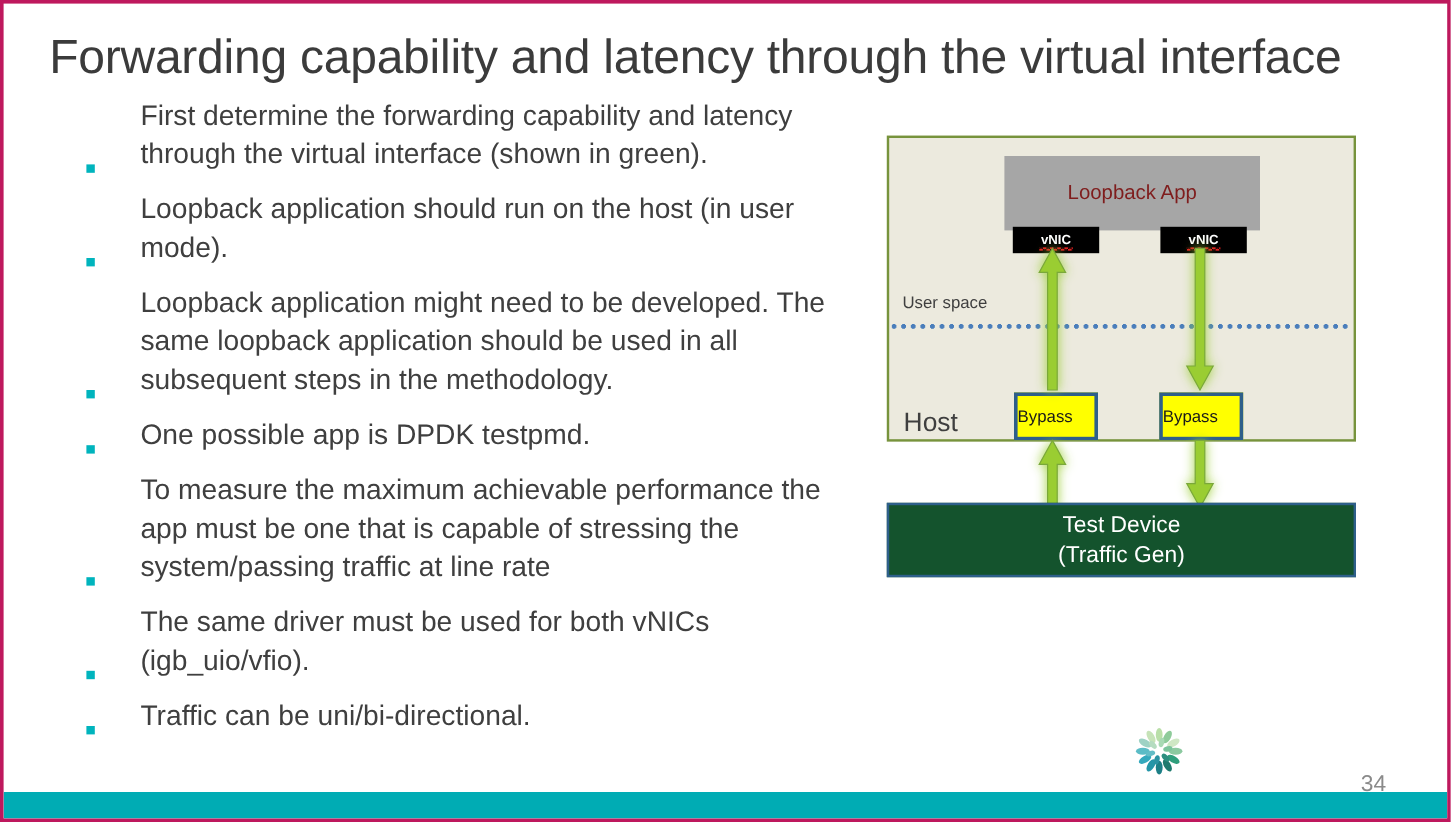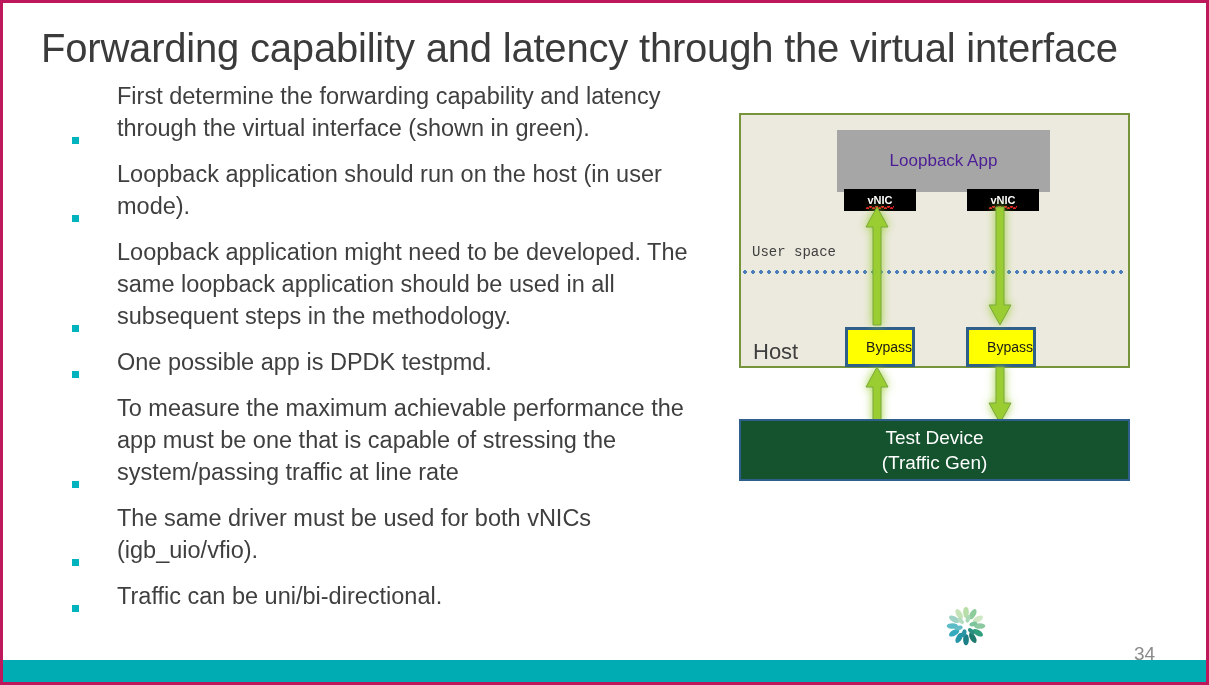--- a/index.html
+++ b/index.html
@@ -84,21 +84,21 @@
     border: 2px solid #77933c;
     box-sizing: border-box;
   }
   #loopback-app {
     position: absolute;
     left: 96px;
     top: 15px;
     width: 213px;
     height: 62px;
     background: #a6a6a6;
-    color: #4c1d95;
+    color: #7f1d1d;
     font-size: 17px;
     display: flex;
     align-items: center;
     justify-content: center;
   }
   .vnic {
     position: absolute;
     top: 74px;
     width: 72px;
     height: 22px;
@@ -129,21 +129,20 @@
   }
   #vnic-left { left: 103px; }
   #vnic-right { left: 226px; }
 
   #user-space-label {
     position: absolute;
     left: 11px;
     top: 129px;
     font-size: 14px;
     color: #3f3f3f;
-    font-family: Liberation Mono, monospace;
   }
   #user-space-divider {
     position: absolute;
     left: 2px;
     right: 2px;
     top: 155px;
     height: 4px;
     background-image: radial-gradient(circle at 2px 2px, #4a7ebb 1.9px, rgba(0,0,0,0) 2.1px);
     background-size: 8px 4px;
     background-repeat: repeat-x;
@@ -160,21 +159,21 @@
     top: 212px;
     width: 70px;
     height: 40px;
     background: #ffff00;
     border: 3px solid #2e5f8a;
     box-sizing: border-box;
     color: #1a1a1a;
     font-size: 14px;
     display: flex;
     align-items: center;
-    justify-content: flex-end;
+    justify-content: flex-start;
   }
   #bypass-left { left: 104px; }
   #bypass-right { left: 225px; }
 
   #test-device {
     position: absolute;
     left: 0;
     top: 306px;
     width: 391px;
     height: 62px;

